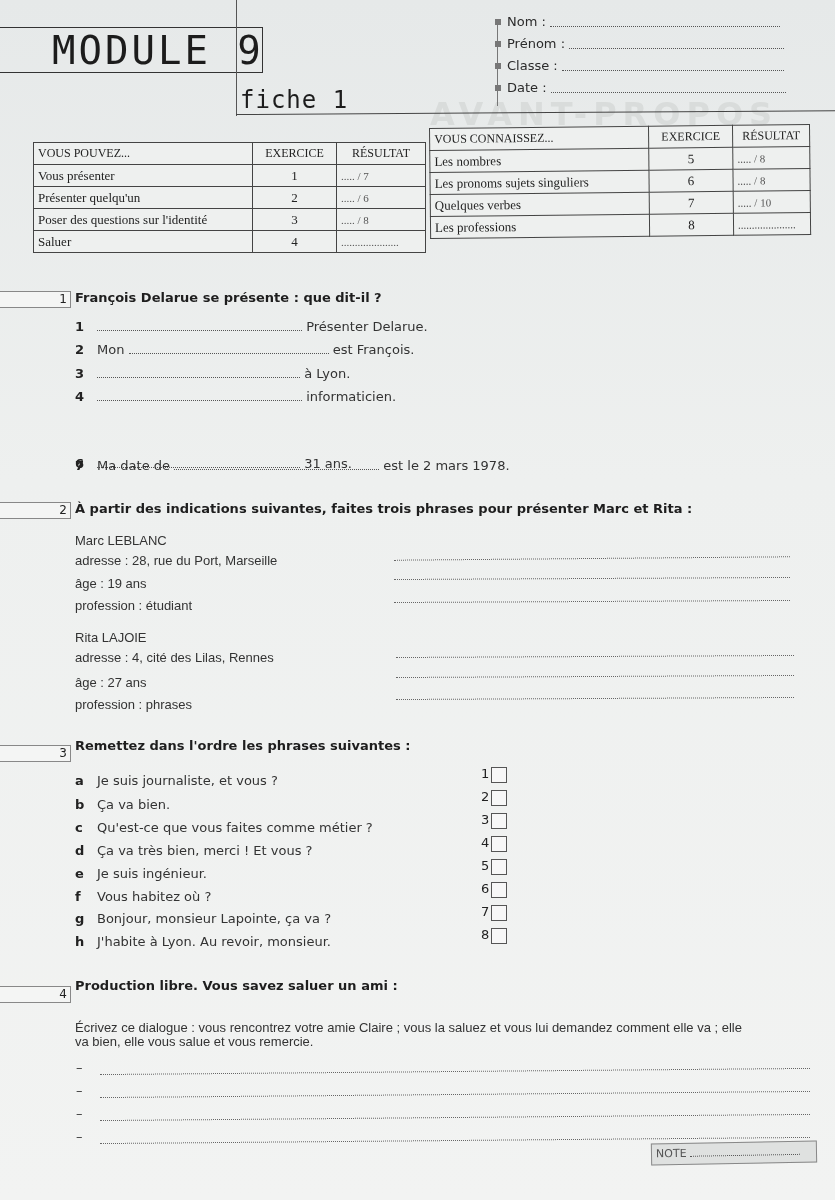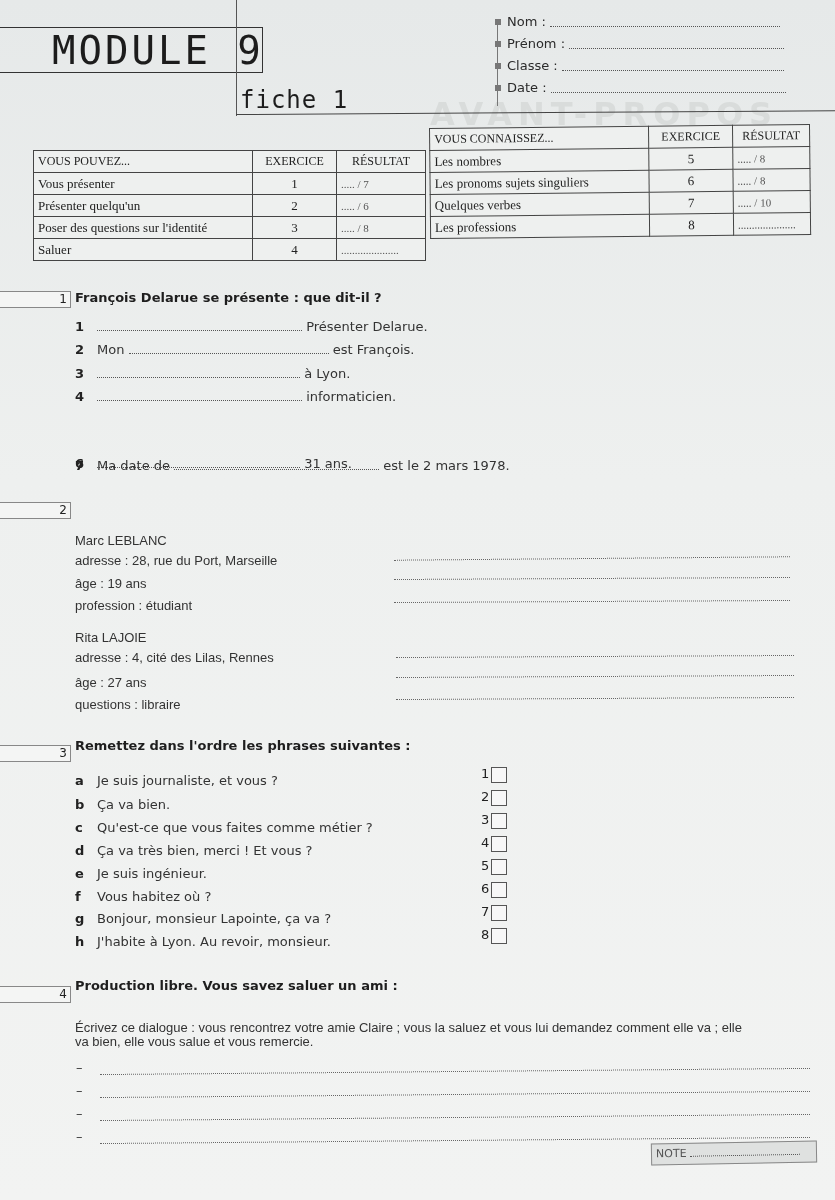--- a/index.html
+++ b/index.html
@@ -25,21 +25,21 @@
   .id-row { position:absolute; left:0; display:flex; align-items:center; font-size:13px; color:#2b2b2b; white-space:nowrap; }
   .id-bullet { width:6px; height:6px; background:#777; margin-right:6px; }
   .id-dots { display:inline-block; border-bottom:1px dotted #555; height:10px; margin-left:4px; }
 
   
   .tbl { position:absolute; border-collapse:collapse; font-family:"Liberation Serif", serif; font-size:13px; color:#222; background:#eef0ef; }
   .tbl td, .tbl th { border:1px solid #444; padding:1px 4px; height:19px; font-weight:normal; }
   .tbl th { font-size:12px; text-align:left; }
   .tbl .c { text-align:center; }
   .tbl .r { font-size:11px; color:#555; }
-  .t1 { left:33px; top:142px; width:393px;margin-top:8px; }
+  .t1 { left:33px; top:142px; width:393px; }
   .t2 { left:429px; top:128px; width:381px; transform:rotate(-0.6deg); transform-origin:left top; }
 
   
   .ex-tab { position:absolute; left:0; width:67px; height:15px; border:1px solid #888; border-left:none; background:#f4f5f4;
     font-size:12px; text-align:right; padding-right:3px; line-height:15px; color:#222; }
   .ex-title { position:absolute; left:75px; font-size:13px; font-weight:bold; color:#1e1e1e; white-space:nowrap; }
   .line { position:absolute; font-size:13px; color:#333; white-space:nowrap; }
   .num { font-weight:bold; display:inline-block; width:22px; color:#222; }
   .dots { display:inline-block; border-bottom:1px dotted #555; height:11px; vertical-align:baseline; }
   .dotline { position:absolute; height:1px; border-bottom:1px dotted #666; }
@@ -164,33 +164,34 @@
     <span class="num">4</span><span class="dots" style="width:205px"></span> <span>informaticien.</span>
   </div>
   <div class="line" style="left:75px;top:456px">
     <span class="num">6</span><span class="dots" style="width:203px"></span> <span>31 ans.</span>
   </div>
   <div class="line" style="left:75px;top:458px">
     <span class="num">7</span><span>Ma date de</span> <span class="dots" style="width:205px"></span> <span>est le 2 mars 1978.</span>
   </div>
 
   <div class="ex-tab" style="top:502px">2</div>
+  <div class="ex-title" style="top:501px">À partir des indications suivantes, faites trois phrases pour présenter Marc et Rita :</div>
 
   <div class="info" style="top:533px">Marc LEBLANC</div>
   <div class="info" style="top:553px">adresse : 28, rue du Port, Marseille</div>
   <div class="info" style="top:576px">âge : 19 ans</div>
   <div class="info" style="top:598px">profession : étudiant</div>
   <div class="dotline" style="left:394px;top:557px;width:396px;transform:rotate(-0.5deg)"></div>
   <div class="dotline" style="left:394px;top:577px;width:396px;transform:rotate(-0.3deg)"></div>
   <div class="dotline" style="left:394px;top:600px;width:396px;transform:rotate(-0.3deg)"></div>
 
   <div class="info" style="top:630px">Rita LAJOIE</div>
   <div class="info" style="top:650px">adresse : 4, cité des Lilas, Rennes</div>
   <div class="info" style="top:675px">âge : 27 ans</div>
-  <div class="info" style="top:697px">questions : libraire</div>
+  <div class="info" style="top:697px">profession : phrases</div>
   <div class="dotline" style="left:396px;top:655px;width:398px;transform:rotate(-0.3deg)"></div>
   <div class="dotline" style="left:396px;top:675px;width:398px;transform:rotate(-0.3deg)"></div>
   <div class="dotline" style="left:396px;top:697px;width:398px;transform:rotate(-0.3deg)"></div>
 
   <div class="ex-tab" style="top:745px">3</div>
   <div class="ex-title" style="top:738px">Remettez dans l'ordre les phrases suivantes :</div>
 
   <div class="line" style="left:75px;top:773px"><span class="num">a</span><span>Je suis journaliste, et vous ?</span></div>
   <div class="line" style="left:75px;top:797px"><span class="num">b</span><span>Ça va bien.</span></div>
   <div class="line" style="left:75px;top:820px"><span class="num">c</span><span>Qu'est-ce que vous faites comme métier ?</span></div>

